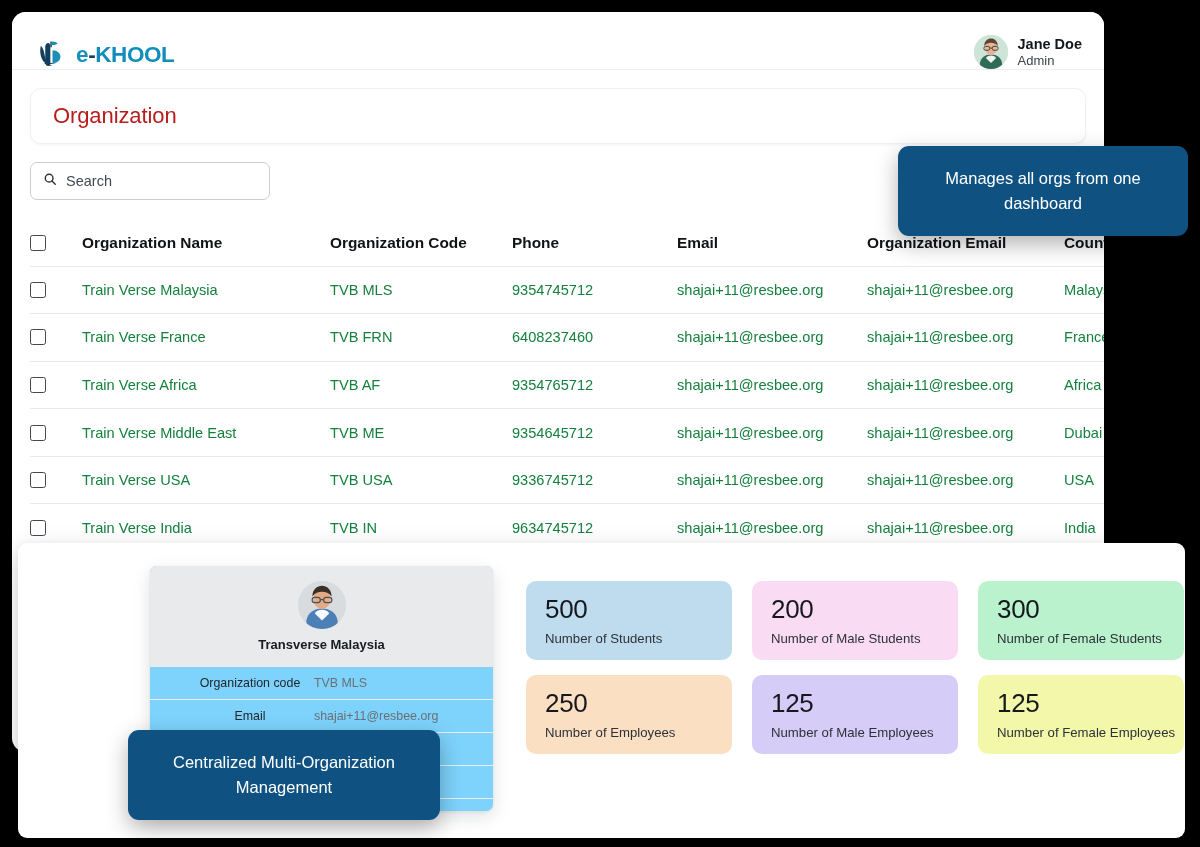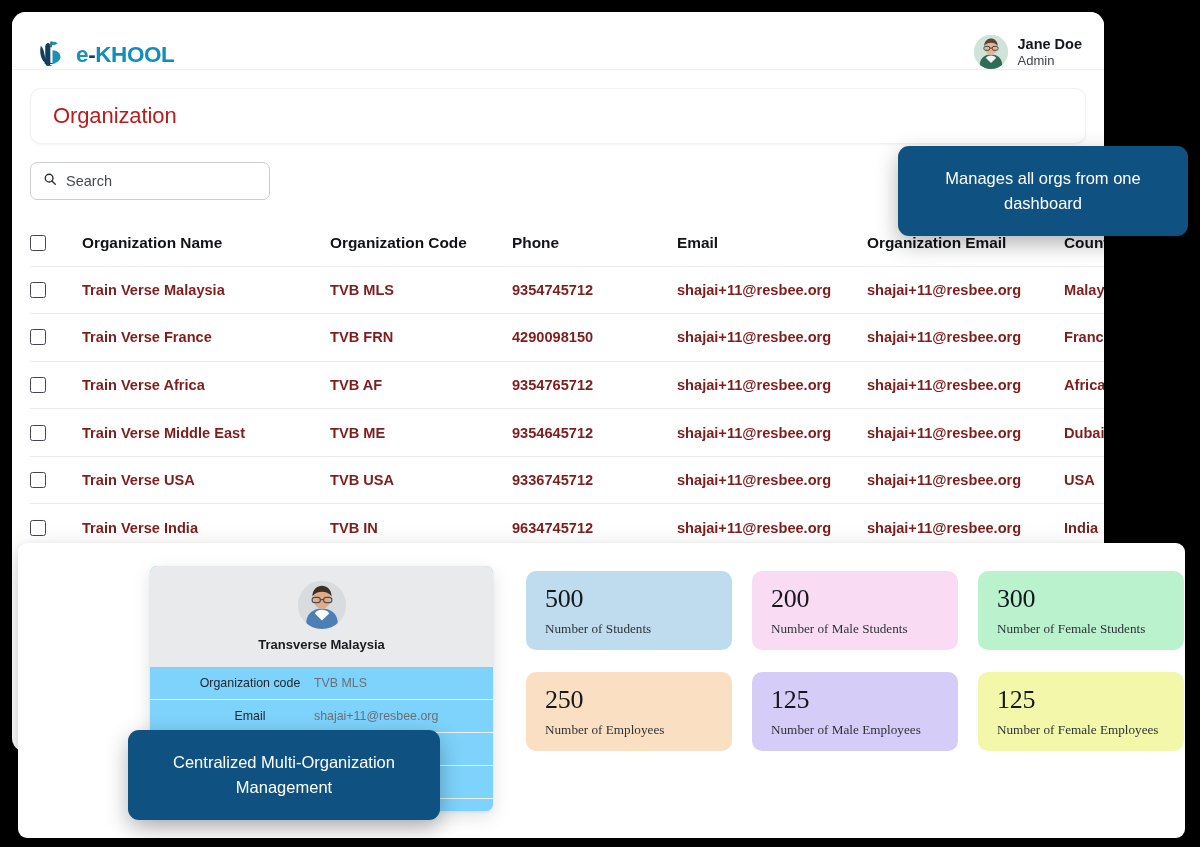--- a/index.html
+++ b/index.html
@@ -81,21 +81,21 @@
 
   
   table.org-table { width: 1160px; border-collapse: collapse; table-layout: fixed; }
   .org-table th, .org-table td {
     text-align: left; font-size: 14.6px;
     padding: 0; height: 47.6px; vertical-align: middle;
     border-bottom: 1px solid #e9eaec;
     white-space: nowrap; overflow: hidden;
   }
   .org-table th { font-weight: 700; color: #111317; font-size: 15.4px; height: 46px; }
-  .org-table td { color: #7f1d1d; font-weight: bold; }
+  .org-table td { color: #15803d; }
   .col-chk   { width: 52px; }
   .col-name  { width: 248px; }
   .col-code  { width: 182px; }
   .col-phone { width: 165px; }
   .col-email { width: 190px; }
   .col-oemail{ width: 197px; }
   .col-country { width: 126px; }
   .chk {
     width: 16px; height: 16px; border: 1.6px solid #43484f;
     border-radius: 2.5px; background: #fff; display: block;
@@ -126,24 +126,24 @@
   .org-card-name { font-size: 13px; font-weight: 700; color: #181b20; }
   .kv {
     display: flex; align-items: center;
     height: 33px; border-bottom: 1px solid #edeef0;
     font-size: 12.4px; padding: 0 0 0 36px;
   }
   .kv .k { color: #23272d; width: 128px; }
   .kv .v { color: #6a7077; }
 
   .stats-grid {
-    position: absolute; left: 508px; top: 28px;
+    position: absolute; left: 508px; top: 38px;
     width: 660px;
     display: grid; grid-template-columns: repeat(3, 206px);
-    grid-auto-rows: 79px; gap: 22px 20px; font-family: Liberation Serif, serif;
+    grid-auto-rows: 79px; gap: 15px 20px;
   }
   .stat { border-radius: 10px; padding: 15px 0 0 19px; }
   .stat-num { font-size: 26px; font-weight: 500; color: #15181c; letter-spacing: -.3px; line-height: 1; }
   .stat-lbl { font-size: 13.2px; color: #2d3238; margin-top: 9px; }
 
   
   .callout {
     position: absolute;
     border-radius: 11px;
     color: #fff;
@@ -240,21 +240,21 @@
             <td>shajai+11@resbee.org</td>
             <td>shajai+11@resbee.org</td>
             <td>Malaysia</td>
           </tr>
           <tr>
             <td>
                 <span class="chk"></span>
               </td>
             <td>Train Verse France</td>
             <td>TVB FRN</td>
-            <td>4290098150</td>
+            <td>6408237460</td>
             <td>shajai+11@resbee.org</td>
             <td>shajai+11@resbee.org</td>
             <td>France</td>
           </tr>
           <tr>
             <td>
                 <span class="chk"></span>
               </td>
             <td>Train Verse Africa</td>
             <td>TVB AF</td>

